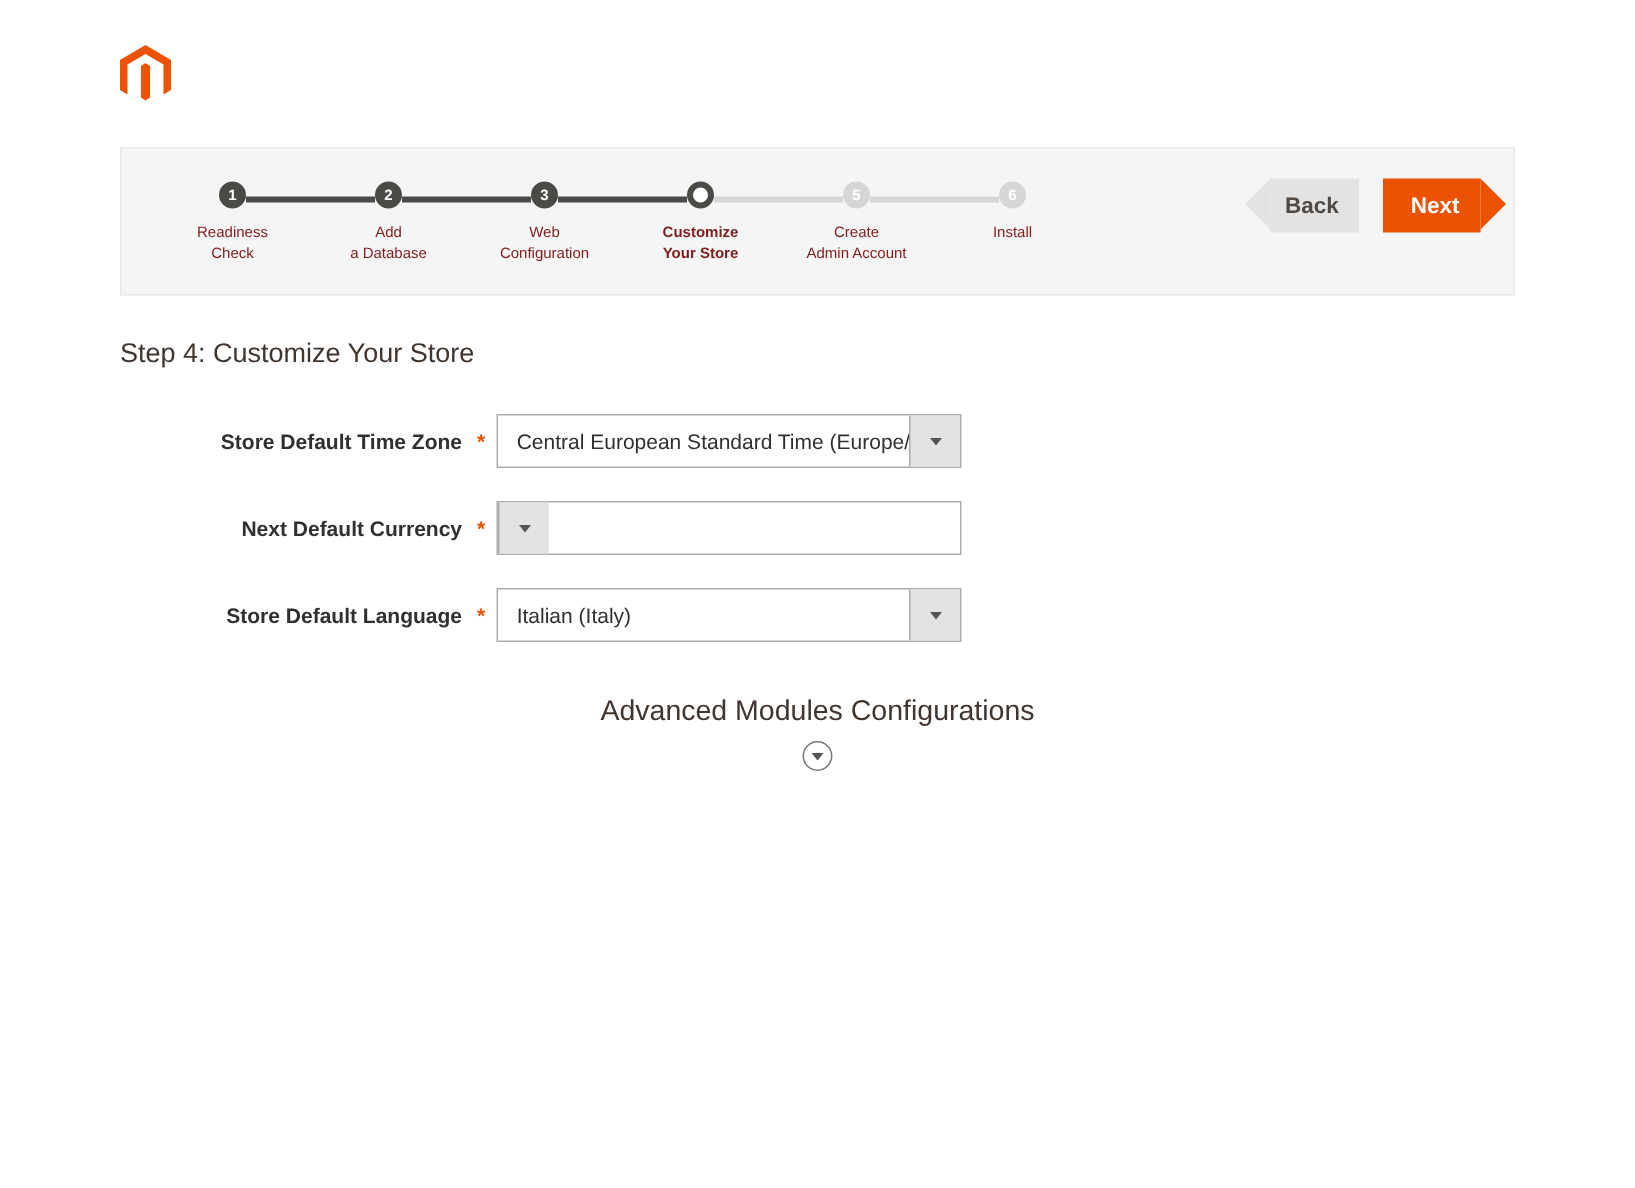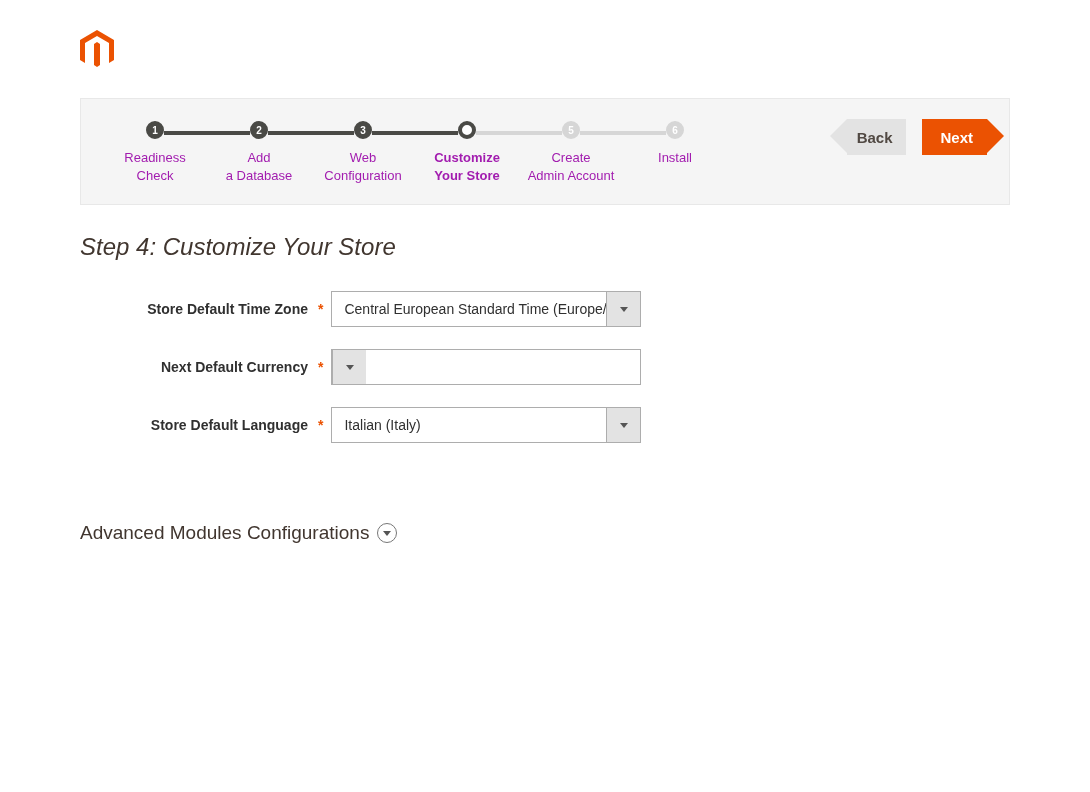--- a/index.html
+++ b/index.html
@@ -75,22 +75,22 @@
     top: 10px;
     height: 4px;
     z-index: 1;
     left: 61px;
     right: -43px;
   }
   .connector.dark { background: #4a4a46; }
   .connector.light { background: #d6d6d6; }
   .step:last-child .connector { display: none; }
   .step-label {
-    font-size: 13px;
-    color: #a21caf;
+    font-size: 10px;
+    color: #7f1d1d;
     line-height: 1.35;
     white-space: pre-line;
   }
   .step.current .step-label { font-weight: 700; }
   .nav-buttons {
     display: flex;
     align-items: center;
     gap: 16px;
     padding-top: 0;
   }
@@ -136,25 +136,24 @@
     position: absolute;
     right: -17px;
     top: 0;
     width: 0;
     height: 0;
     border-top: 17px solid transparent;
     border-bottom: 17px solid transparent;
     border-left: 17px solid #eb5202;
   }
   .page-title {
-    font-size: 24px;
+    font-size: 18px;
     font-weight: 400;
     color: #41362f;
     margin-bottom: 30px;
-    font-style: italic;
   }
   .form-row {
     display: flex;
     align-items: center;
     margin-bottom: 22px;
   }
   .form-label {
     width: 236px;
     text-align: right;
     font-size: 14px;
@@ -196,24 +195,25 @@
     justify-content: center;
   }
   .caret {
     width: 0;
     height: 0;
     border-left: 4px solid transparent;
     border-right: 4px solid transparent;
     border-top: 5px solid #555;
   }
   .advanced-section {
-    margin-top: 79px;
+    margin-top: 36px;
     display: flex;
     align-items: center;
     gap: 8px;
+    flex-direction: column;
   }
   .advanced-title {
     font-size: 19px;
     font-weight: 400;
     color: #41362f;
   }
   .expand-toggle {
     width: 20px;
     height: 20px;
     border-radius: 50%;

